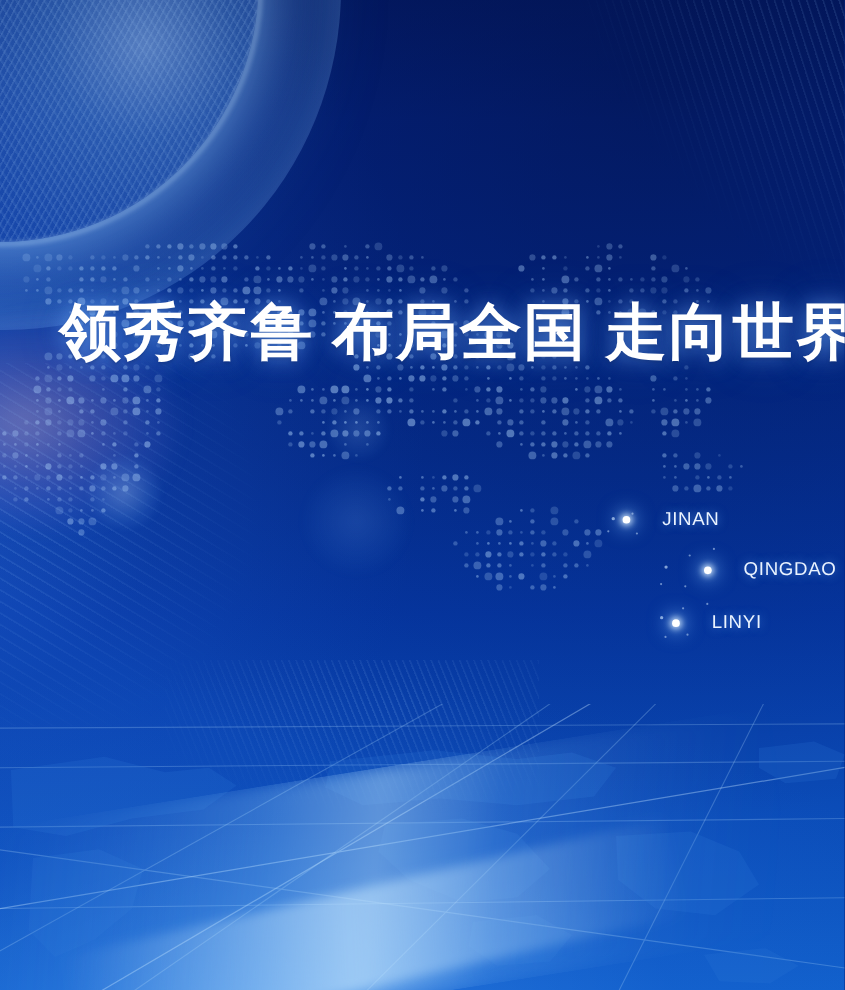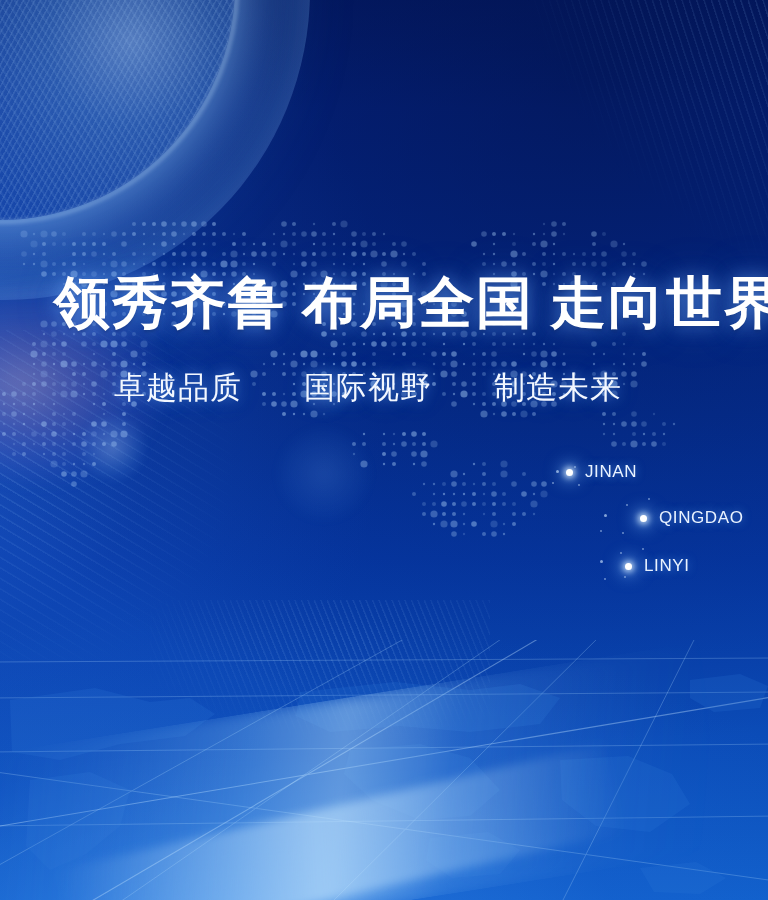--- a/index.html
+++ b/index.html
@@ -246,21 +246,21 @@
     letter-spacing:1px;
     color:#f2f7ff;
     white-space:nowrap;
     text-shadow:
       0 0 12px rgba(120,185,255,.55),
       0 0 26px rgba(60,130,240,.30);
   }
   .subline .gap{display:inline-block;width:62px;}
 
   
-  .city{position:absolute;display:flex;align-items:center;}
+  .city{position:absolute;display:flex;align-items:center;gap:17px;}
   .city .dot{
     position:relative;
     width:7px;height:7px;border-radius:50%;
     background:#ffffff;
     box-shadow:
       0 0 6px 2px rgba(215,235,255,.90),
       0 0 16px 6px rgba(120,185,255,.55);
     flex:0 0 auto;
   }
   .city .name{
@@ -268,21 +268,21 @@
     font-family:"Liberation Sans", sans-serif;
     font-size:17px;
     font-weight:normal;
     letter-spacing:.6px;
     color:#eaf3ff;
     text-shadow:0 0 9px rgba(110,180,255,.65);
     white-space:nowrap;
   }
   #city-jinan  {left:562px;top:462px;}
   #city-qingdao{left:612px;top:508px;margin-left:24px;}
-  #city-linyi  {left:607px;top:556px;margin-left:14px;}
+  #city-linyi  {left:607px;top:556px;}
 
   
   .minidot{position:absolute;border-radius:50%;background:rgba(205,230,255,.75);}
 </style>
 </head>
 <body>
 
 <div id="banner">
 
   <div class="layer bg-base"></div>
@@ -1230,23 +1230,20 @@
 
   <div class="floor-glow"></div>
   <div class="floor-glow2"></div>
 
   <div class="content">
 
     <div class="headline">
       <span>领秀齐鲁</span><span class="sep"></span><span>布局全国</span><span class="sep"></span><span>走向世界</span>
     </div>
 
-    <div class="subline">
-      <span>卓越品质</span><span class="gap"></span><span>国际视野</span><span class="gap"></span><span>制造未来</span>
-    </div>
 
     <div class="city" id="city-jinan">
       <span class="dot"></span>
       <span class="name">JINAN</span>
     </div>
 
     <div class="city" id="city-qingdao">
       <span class="dot"></span>
       <span class="name">QINGDAO</span>
     </div>

